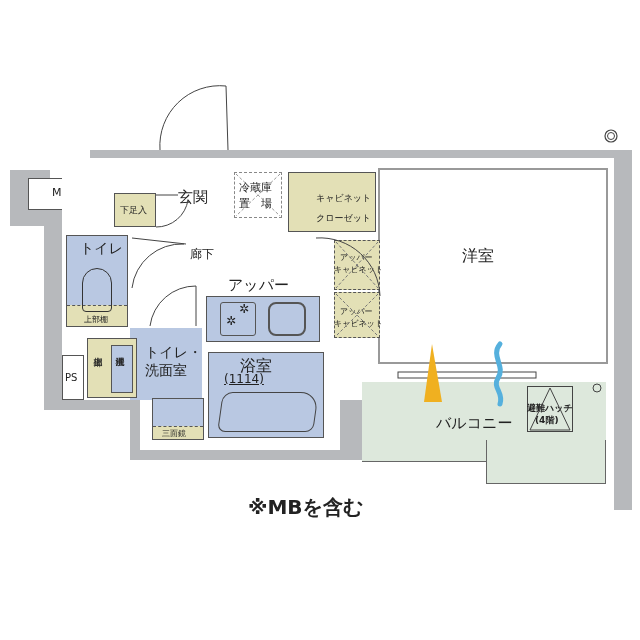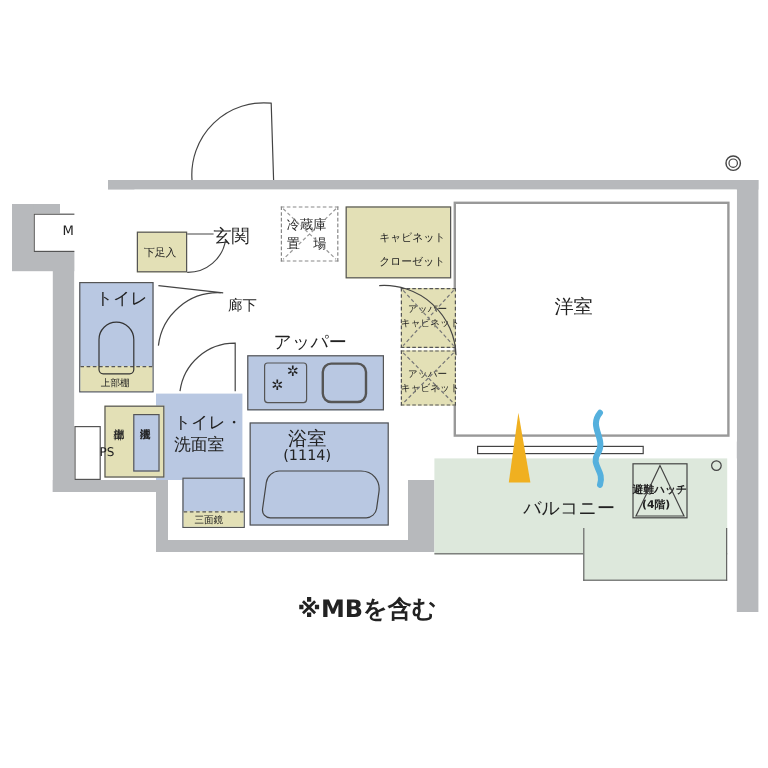--- a/index.html
+++ b/index.html
@@ -77,25 +77,25 @@
 <span class="lbl" style="left:162px;top:428px;font-size:8px;">三面鏡</span>
 <span class="lbl" style="left:145px;top:344px;font-size:14px;">トイレ・</span>
 <span class="lbl" style="left:145px;top:362px;font-size:14px;">洗面室</span>
 
 <div class="abs" style="left:87px;top:338px;width:50px;height:60px;background:#e3e0b6;border:1.5px solid #555;"></div>
 <div class="abs room-blue" style="left:111px;top:345px;width:22px;height:48px;"></div>
 <span class="lbl" style="left:91px;top:350px;font-size:9px;writing-mode:vertical-rl;">上部棚</span>
 <span class="lbl" style="left:113px;top:350px;font-size:9px;writing-mode:vertical-rl;">洗濯機</span>
 
 <div class="abs room-white" style="left:62px;top:355px;width:22px;height:45px;border:1px solid #555;"></div>
-<span class="lbl" style="left:83px;top:372px;font-size:10px;text-align:right;">PS</span>
+<span class="lbl" style="left:65px;top:372px;font-size:10px;text-align:right;">PS</span>
 
 <div class="abs room-blue" style="left:208px;top:352px;width:116px;height:86px;"></div>
 <span class="lbl" style="left:240px;top:356px;font-size:16px;">浴室</span>
-<span class="lbl" style="left:236px;top:372px;font-size:12px;">(1114)</span>
+<span class="lbl" style="left:224px;top:372px;font-size:12px;text-decoration:underline;">(1114)</span>
 <div class="abs" style="left:220px;top:392px;width:96px;height:40px;border:1.5px solid #444;border-radius:10px 18px 8px 8px;transform:skewX(-8deg);"></div>
 
 <div class="abs room-green" style="left:362px;top:382px;width:244px;height:80px;border-bottom:1px solid #666;"></div>
 <div class="abs room-green" style="left:486px;top:440px;width:120px;height:44px;border:1px solid #666;border-top:none;"></div>
 <span class="lbl" style="left:436px;top:414px;font-size:15px;">バルコニー</span>
 <div class="abs" style="left:527px;top:386px;width:46px;height:46px;border:1px solid #444;"></div>
 <span class="lbl" style="left:527px;top:402px;font-size:9px;font-weight:bold;">避難ハッチ</span>
 <span class="lbl" style="left:535px;top:414px;font-size:9px;font-weight:bold;">(4階)</span>
 
 <svg width="640" height="640">

